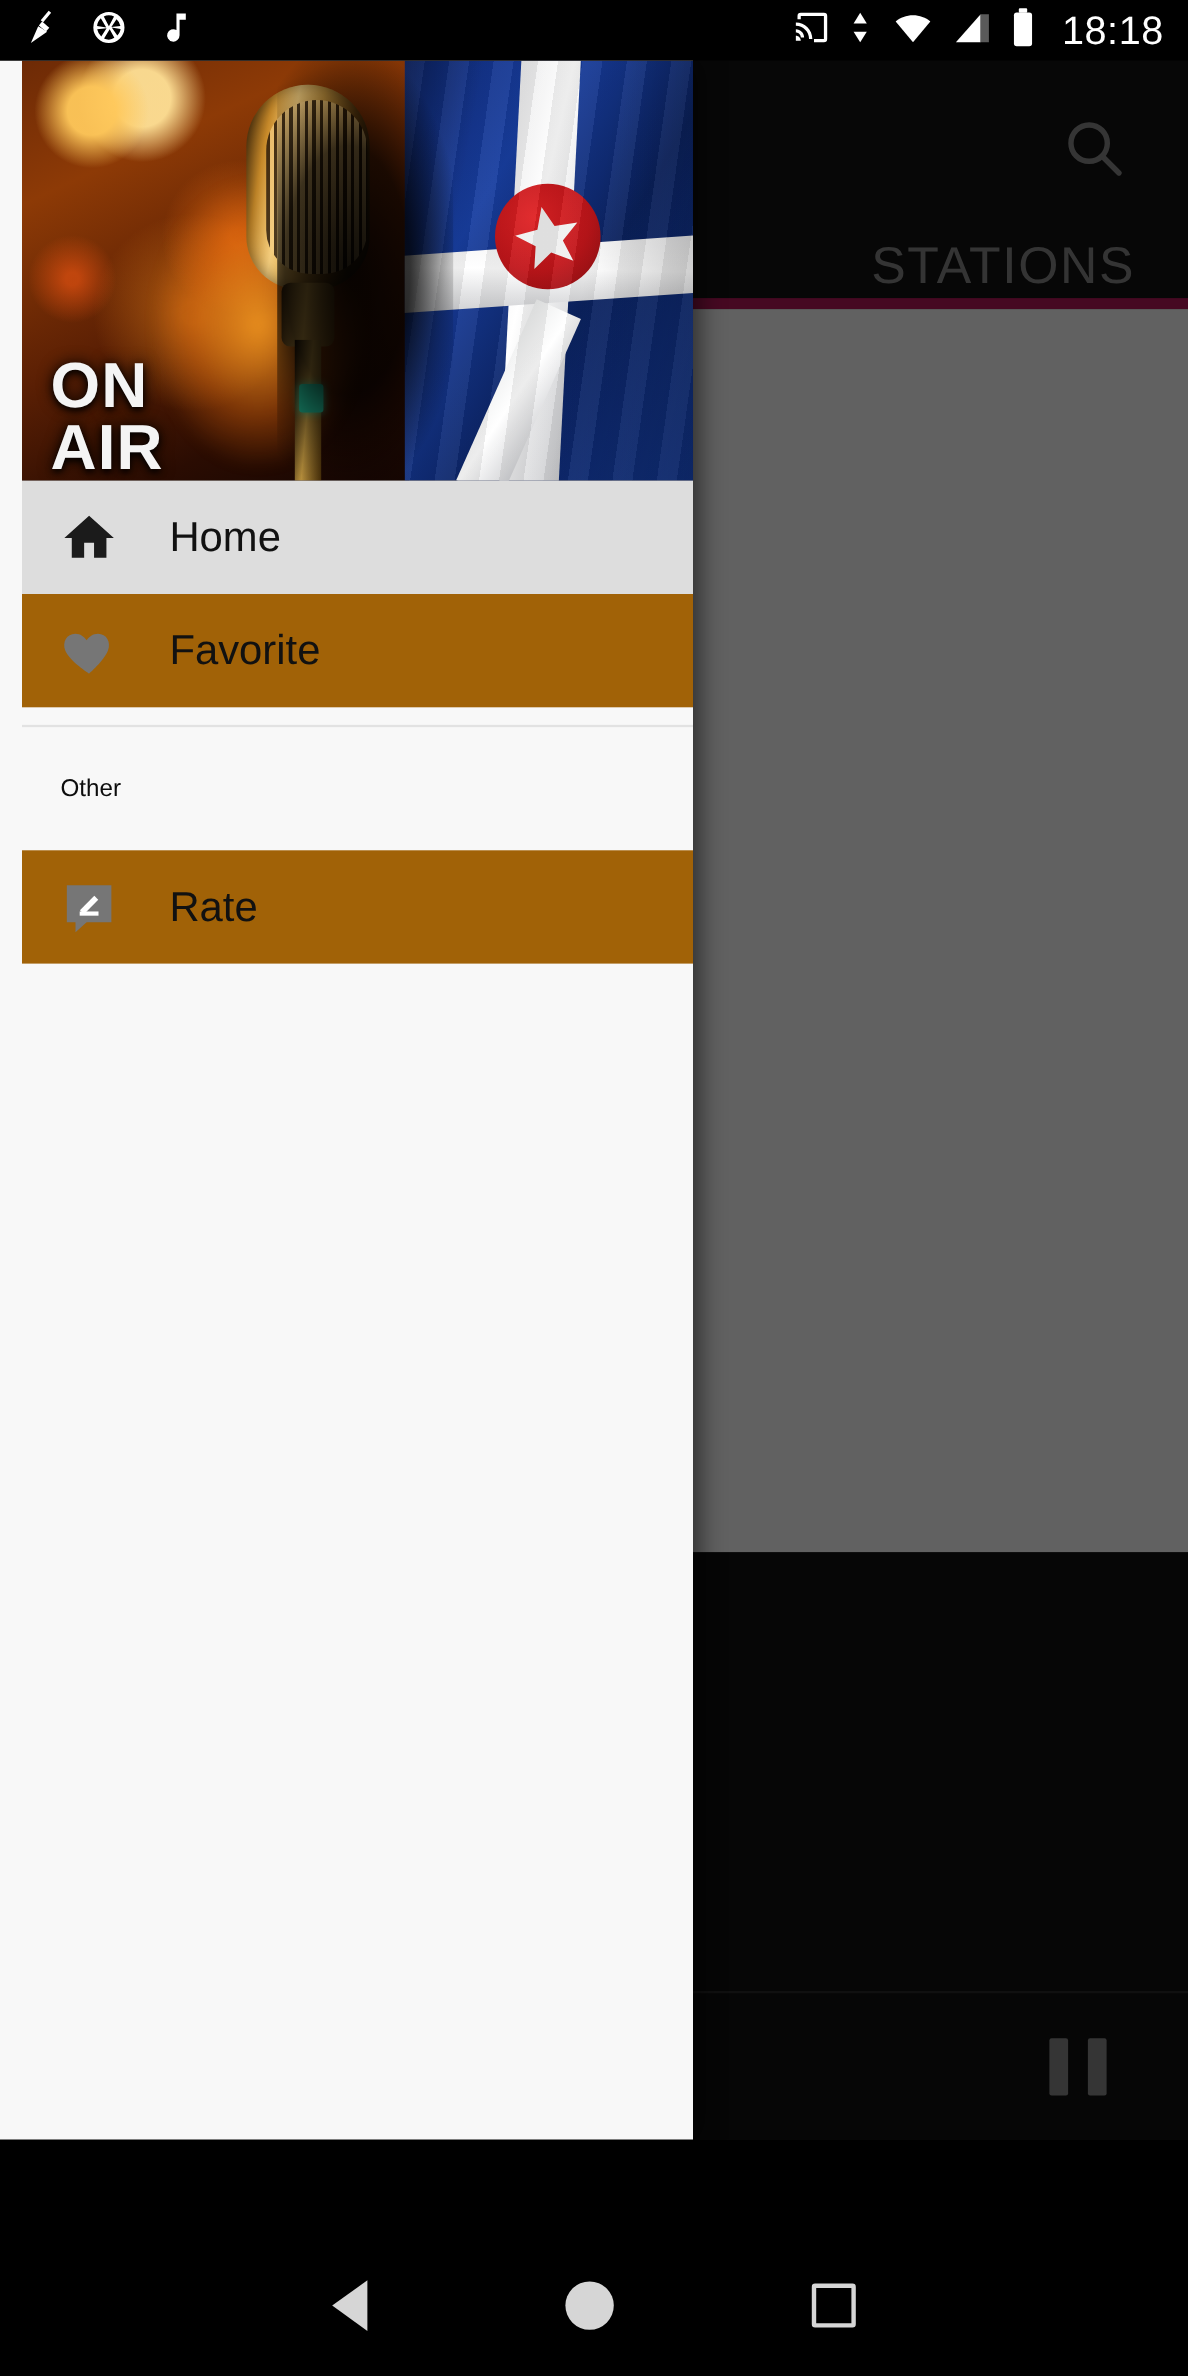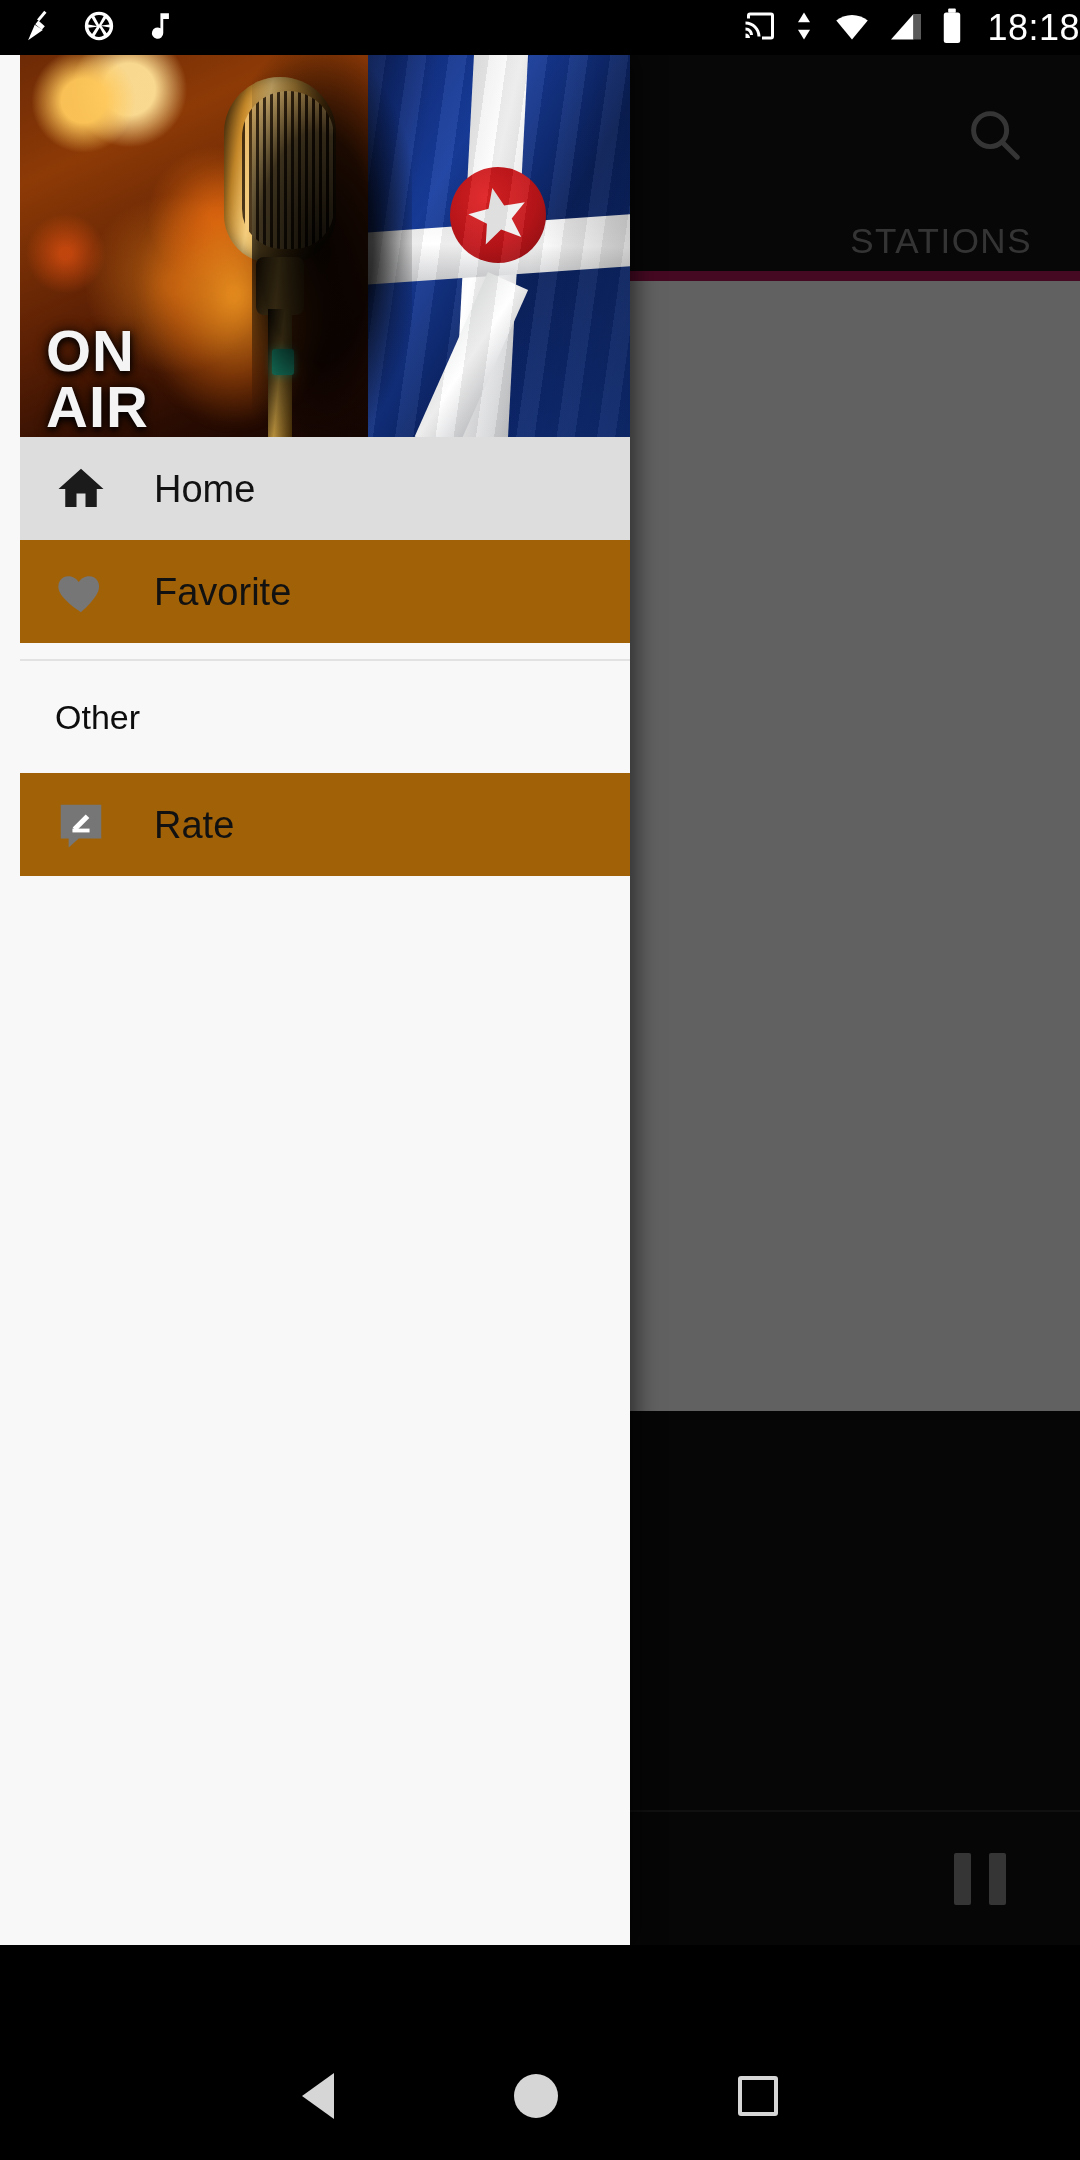--- a/index.html
+++ b/index.html
@@ -30,20 +30,21 @@
     display: flex;
     align-items: center;
     gap: 26px;
     padding-left: 22px;
   }
   .status-right {
     margin-left: auto;
     display: flex;
     align-items: center;
     gap: 14px;
+    padding-right: 22px;
   }
   .status-icon {
     display: block;
   }
   .status-clock {
     color: #ffffff;
     font-size: 36px;
     font-weight: 400;
     letter-spacing: 0.5px;
     margin-left: 8px;
@@ -78,21 +79,21 @@
     position: absolute;
     top: 156px; left: 0;
     width: 1080px;
     height: 60px;
     background: #141414;
   }
   .tab-label {
     position: absolute;
     right: 48px;
     top: 0;
-    font-size: 35px;
+    font-size: 47px;
     letter-spacing: 1.5px;
     color: #8a8a8a;
     line-height: 60px;
     white-space: nowrap;
   }
   .tab-indicator {
     position: absolute;
     top: 216px;
     left: 0;
     width: 1080px;
@@ -324,21 +325,21 @@
   .section-divider {
     height: 2px;
     background: #e2e2e2;
     margin-top: 16px;
   }
   .section-header {
     height: 112px;
     display: flex;
     align-items: center;
     padding-left: 35px;
-    font-size: 34px;
+    font-size: 22px;
     color: #0d0d0d;
   }
 
   
   .nav-bar {
     position: absolute;
     bottom: 0; left: 0;
     width: 1080px;
     height: 128px;
     background: #000000;

